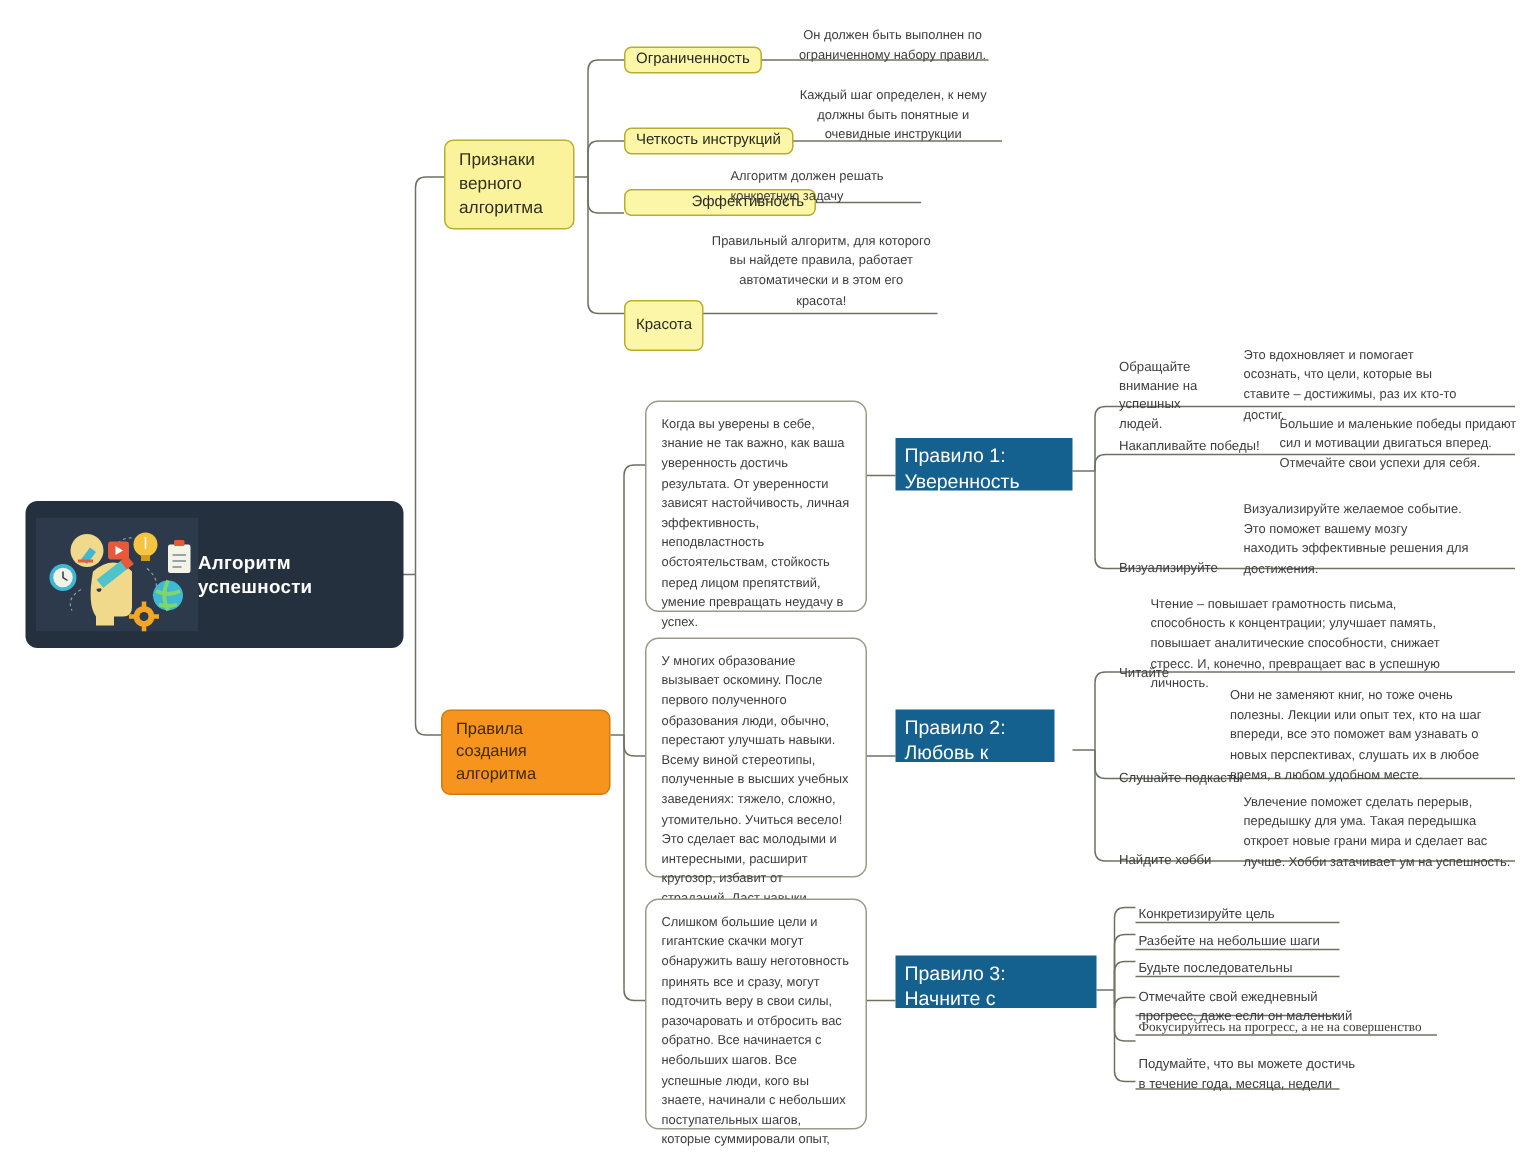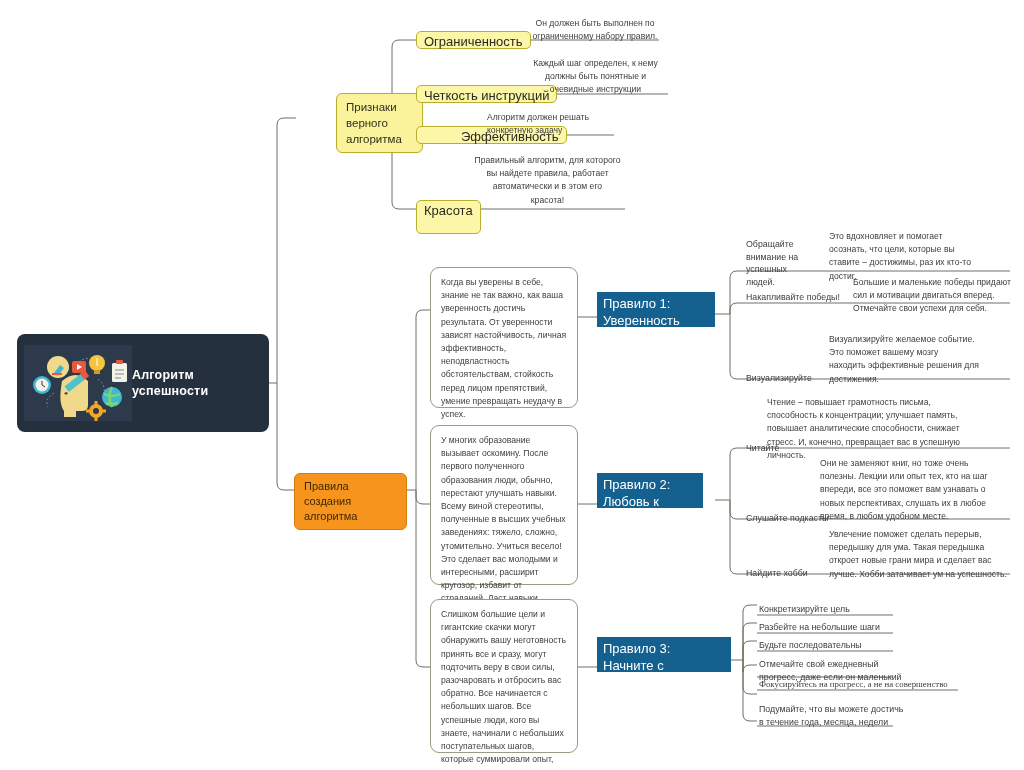--- a/index.html
+++ b/index.html
@@ -27,23 +27,23 @@
   .center-title{
     color:#ffffff;font-weight:bold;font-size:12.5px;line-height:16px;
     flex:1 1 auto;text-align:left;letter-spacing:.2px;
   }
 
   .yellow-box{
     background:#fbf6a8;
     border:1px solid #b9ad2e;
     border-radius:5px;
     color:#2a2a20;
-    font-size:13px;line-height:14px;
+    font-size:10px;line-height:14px;
     padding:3px 7px;
-    display:flex;
+    display:flex;align-items:center;
   }
   .yellow-big{
     background:#fbf39c;
     border:1px solid #b9ad2e;
     border-radius:6px;
     color:#30301f;
     font-size:11.5px;line-height:16px;
     padding:5px 9px;
   }
   .orange-box{
@@ -205,21 +205,21 @@
             <rect x="70.5" y="72" width="3" height="4"></rect>
           <rect x="62" y="64.5" width="4" height="3"></rect>
             <rect x="78" y="64.5" width="4" height="3"></rect>
         </g>
       </svg>
     </div>
     <div class="center-title" style="white-space:pre-line;">Алгоритм
 успешности</div>
   </div>
 
-  <div class="node yellow-big" style="left:296px;top:93px;width:87px;margin-left:40px;">
+  <div class="node yellow-big" style="left:296px;top:93px;width:87px;">
     <span style="white-space:pre-line;">Признаки
 верного
 алгоритма</span>
   </div>
 
   <div class="node yellow-box" style="left:416px;top:31px;height:18px;">
     <span>Ограниченность</span>
   </div>
   <div class="plain-text" style="left: 515px; top: 17px; width: 160px; text-align: center; white-space: pre-line;">Он должен быть выполнен по
 ограниченному набору правил.</div>

